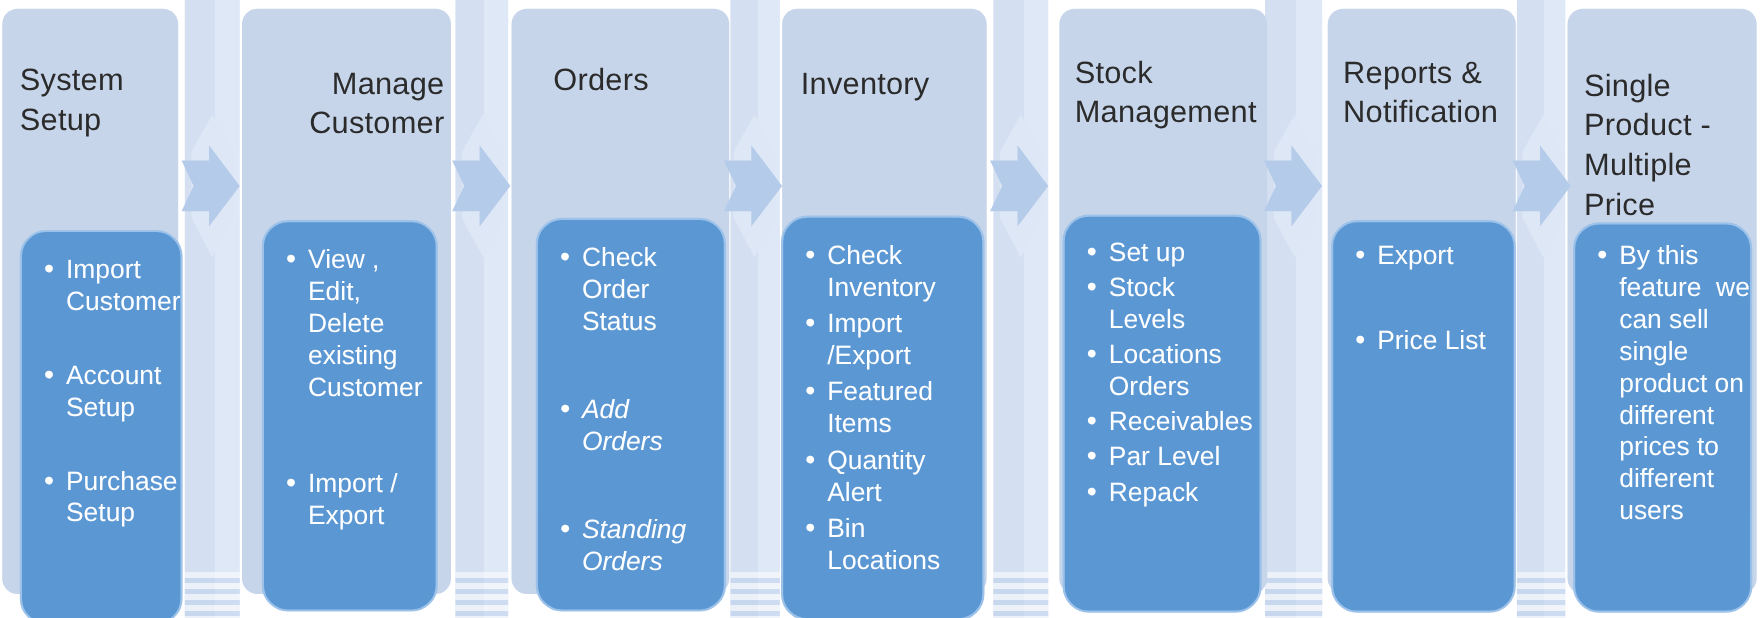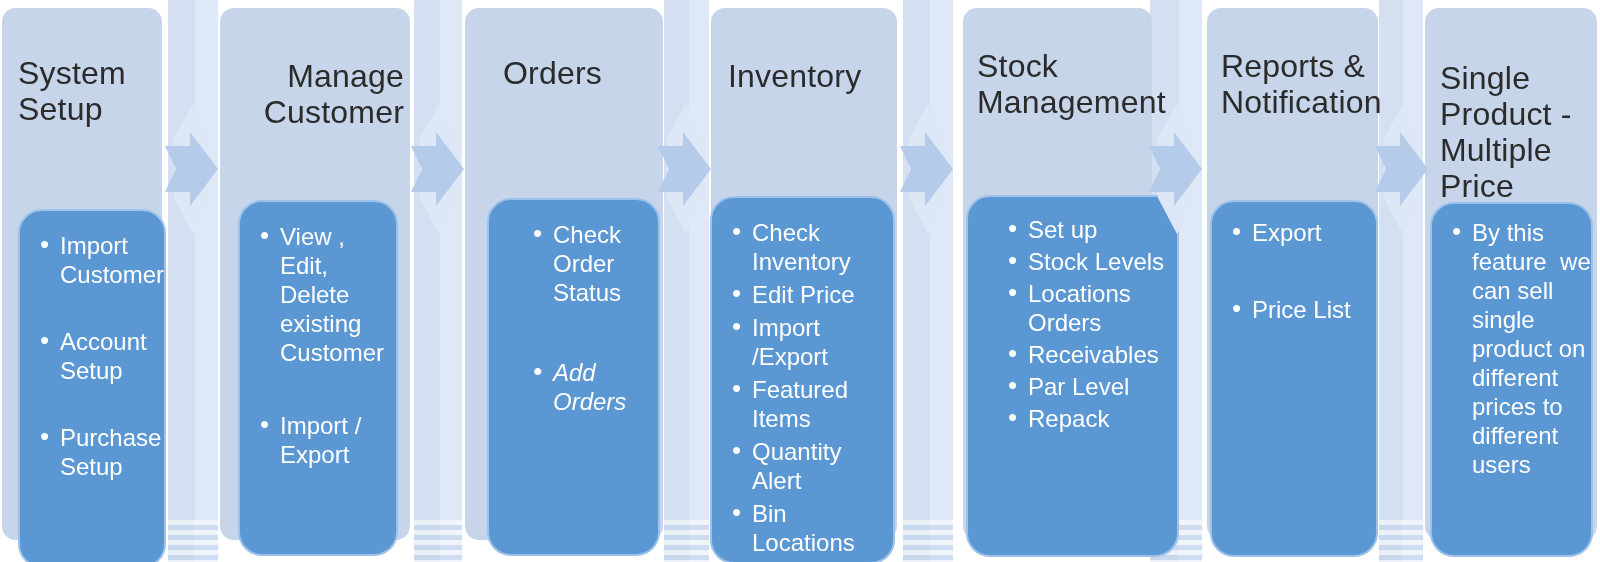--- a/index.html
+++ b/index.html
@@ -5,39 +5,39 @@
   html,body{margin:0;padding:0;background:#ffffff;}
   .canvas{
     position:relative;width:1600px;height:562px;background:#ffffff;overflow:hidden;
     font-family:"Liberation Sans","DejaVu Sans",sans-serif;
   }
   
   .panel{
     position:absolute;top:8px;height:532px;background:#c6d5ea;border-radius:14px;
   }
   .title{
-    color:#2b2b2b;font-size:32px;line-height:36px;letter-spacing:.2px;
+    color:#2b2b2b;font-size:28px;line-height:36px;letter-spacing:.2px;
   }
   
   .box{
     position:absolute;background:#5b97d3;border:2px solid #9cc2ea;border-radius:24px;
     box-sizing:border-box;color:#ffffff;overflow:hidden;
   }
   .box ul{
     list-style:none;margin:0;padding:20px 0 0 20px;
   }
   .box li{
     position:relative;padding-left:20px;font-size:24px;line-height:29px;
     white-space:pre-wrap;color:#ffffff;
   }
   .box li::before{
     content:"\2022";position:absolute;left:0;top:-1px;color:#ffffff;font-size:26px;
   }
   .loose38 li + li{margin-top:38px;}
-  .loose48 li + li{margin-top:44px;}
+  .loose48 li + li{margin-top:58px;}
   .loose33 li + li{margin-top:51px;font-style:italic;}
   .loose40 li + li{margin-top:48px;}
   .tight4 li + li{margin-top:4px;}
   .tight3 li + li{margin-top:3px;}
   
   .ribbon{
     position:absolute;top:0;height:562px;
     background:linear-gradient(90deg,#d4e0f1 0 55%,#dfe8f7 55% 100%);
   }
   .ribbon::after{
@@ -84,49 +84,49 @@
         <li>View , Edit, Delete existing Customer</li>
         <li>Import / Export</li>
       </ul>
     </div>
   </div>
 
   <div>
     <div class="panel" style="left:465px;width:198px;">
       <div class="title" style="padding:47px 6px 0 38px;">Orders</div>
     </div>
-    <div class="box loose33" style="left:487px;width:173px;top:198px;height:358px;padding-left:24px;">
+    <div class="box loose33" style="left:487px;width:173px;top:198px;height:358px;">
       <ul style="padding-right:24px;">
         <li>Check Order Status</li>
         <li>Add Orders</li>
+        <li>Standing Orders</li>
       </ul>
     </div>
   </div>
 
   <div>
     <div class="panel" style="left:711px;width:186px;">
       <div class="title" style="padding:50px 6px 0 17px;">Inventory</div>
     </div>
     <div class="box tight4" style="left:710px;width:185px;top:196px;height:368px;">
       <ul style="padding-right:2px;">
         <li>Check Inventory</li>
-        <li>Edit Price</li>
         <li>Import /Export</li>
         <li>Featured Items</li>
         <li>Quantity Alert</li>
         <li>Bin Locations</li>
       </ul>
     </div>
   </div>
 
   <div>
     <div class="panel" style="left:963px;width:189px;">
       <div class="title" style="padding:40px 6px 0 14px;">Stock Management</div>
     </div>
-    <div class="box tight3" style="left:966px;width:213px;top:195px;height:362px;padding-left:20px;">
+    <div class="box tight3" style="left:966px;width:181px;top:195px;height:362px;">
       <ul style="padding-top:18px;padding-right:8px;">
         <li>Set up</li>
         <li>Stock Levels</li>
         <li>Locations Orders</li>
         <li>Receivables</li>
         <li>Par Level</li>
         <li>Repack</li>
       </ul>
     </div>
   </div>

